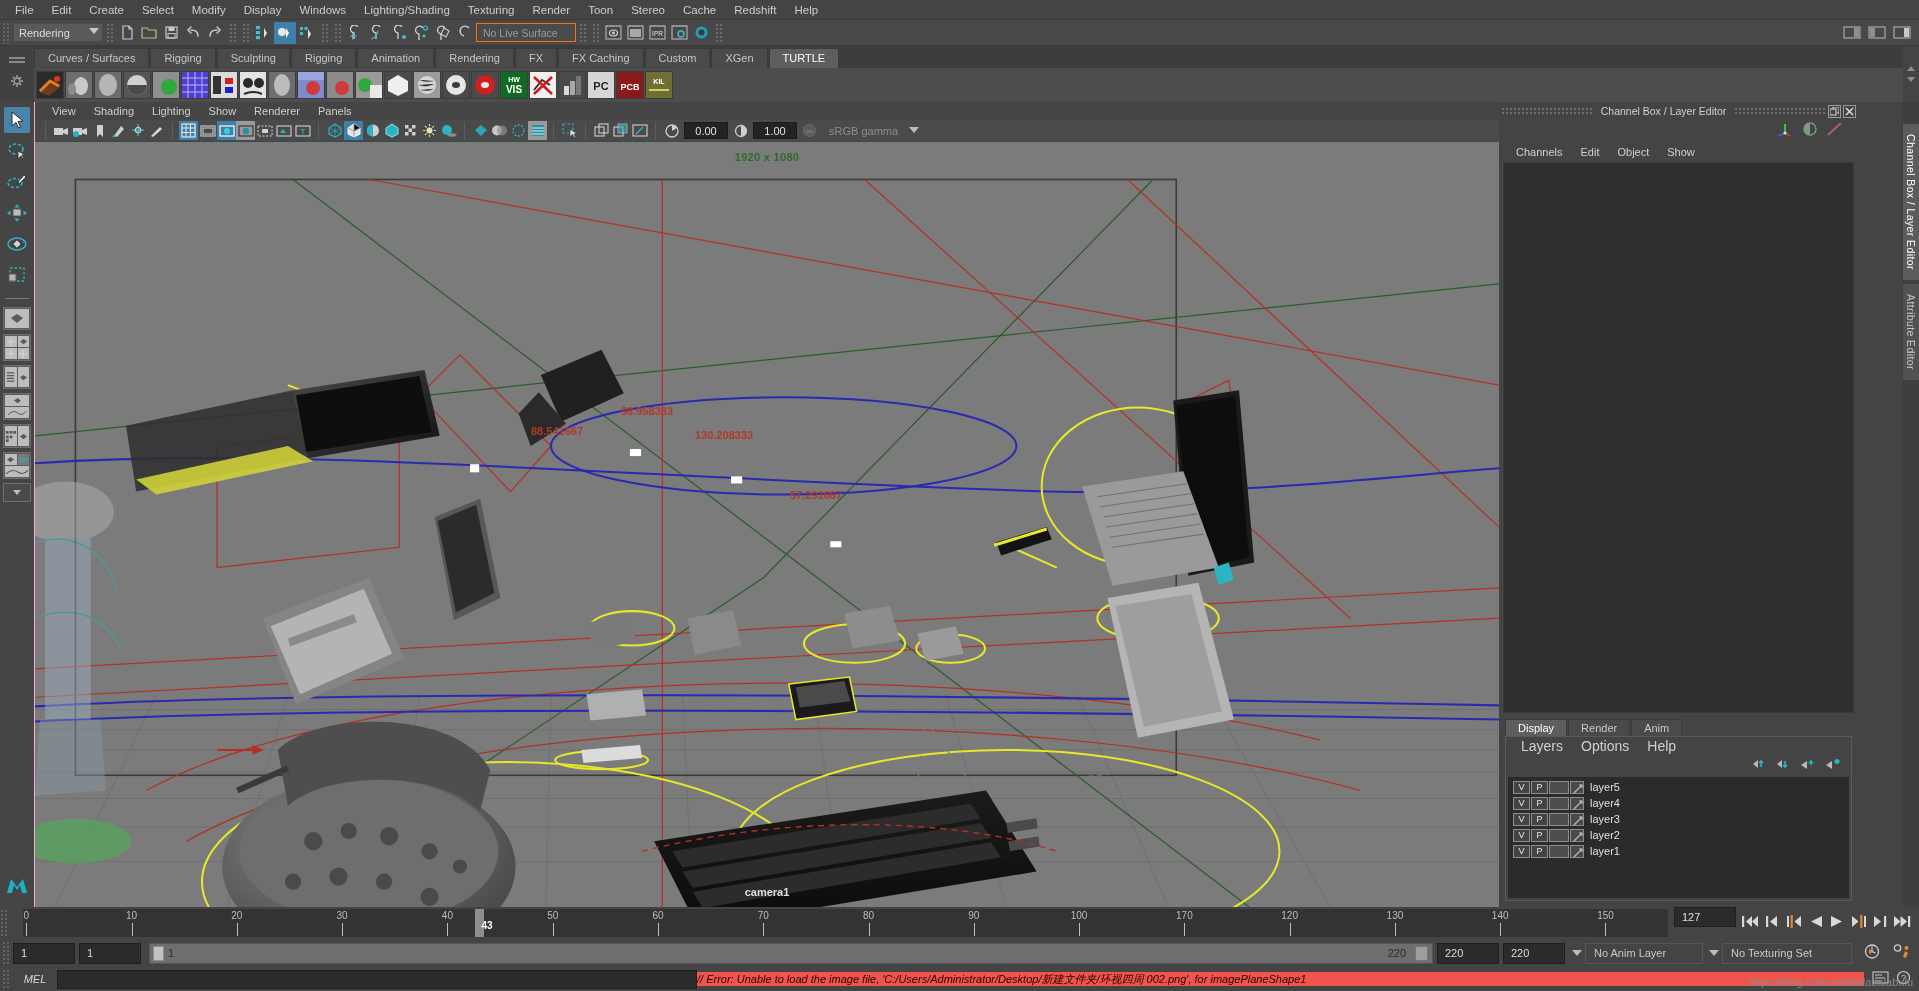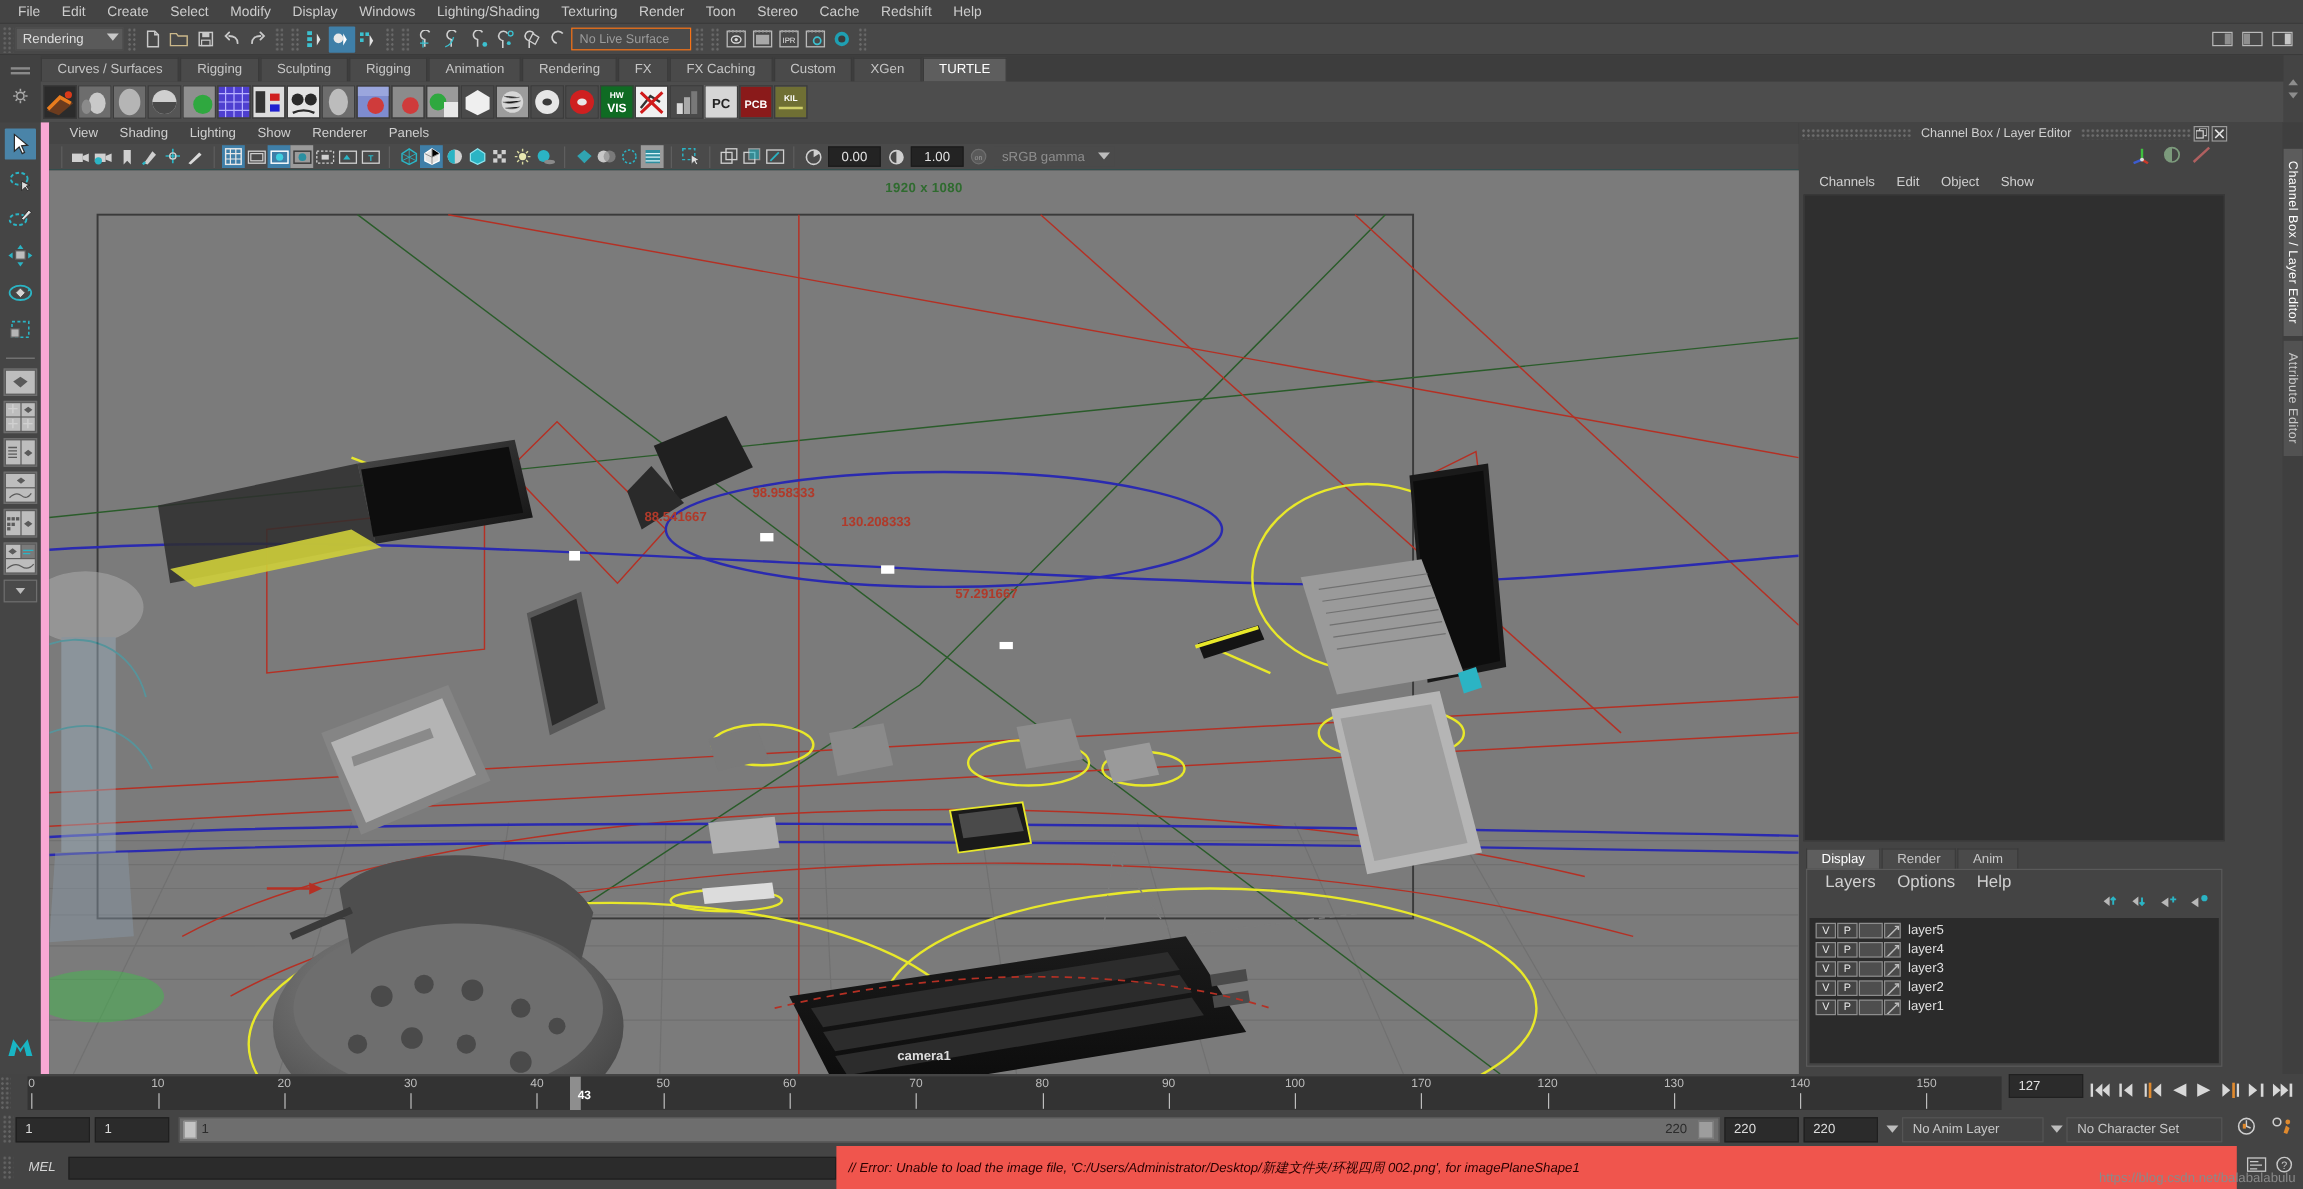--- a/index.html
+++ b/index.html
@@ -62,21 +62,21 @@
   .tbtn { width:26px; height:26px; margin-bottom:5px; display:flex; align-items:center; justify-content:center;
           border-radius:1px; }
   .tbtn.on { background:#4a84a8; }
   .tb-div { width:24px; height:1px; background:#7d7d7d; margin:5px 0 8px 0; }
   .qbox { width:28px; border:1px solid #6e6e6e; background:#5c5c5c; margin-bottom:4px;
           display:grid; gap:1px; padding:1px; }
   .qcell { background:#bdbdbd; height:11px; display:flex; align-items:center; justify-content:center; }
   .maya-logo { margin-top:auto; margin-bottom:8px; }
 
   
-  .vpcol { flex:1; display:flex; flex-direction:column; min-width:0; border-left:7px solid #f9a8d4;}
+  .vpcol { flex:1; display:flex; flex-direction:column; min-width:0; border-left:1px solid #f9a8d4;}
   .vpmenu { height:18px; background:#454545; display:flex; align-items:center; padding-left:8px; flex:0 0 18px;}
   .vpmenu .vi { font-size:11px; color:#cfcfcf; padding:0 9px; cursor:default;}
   .vptools { height:22px; background:#4a4a4a; display:flex; align-items:center; flex:0 0 22px;
              padding-left:4px; gap:0; border-bottom:1px solid #2f4f4f;}
   .vbtn { width:19px; height:19px; display:flex; align-items:center; justify-content:center; flex:0 0 19px; }
   .vbtn.on { background:#3f7fa8; }
   .vbtn.onb { background:#9a9a9a; }
   .numfield { width:44px; height:17px; background:#232323; border:1px solid #1b1b1b; color:#e2e2e2;
               font-size:11px; display:flex; align-items:center; justify-content:center; margin:0 3px; }
   .gammasel { width:100px; height:17px; background:#4a4a4a; color:#8e8e8e; font-size:11px;
@@ -148,22 +148,22 @@
   .rangebar .rvr { position:absolute; right:26px; font-size:11px; color:#2c2c2c; }
   .rangebar .handleR { position:absolute; right:4px; width:13px;height:15px;background:#9d9d9d;border:1px solid #777;}
   .selcombo { height:21px; background:#444; border:1px solid #555; color:#c9c9c9; font-size:11px;
               display:flex; align-items:center; padding:0 20px 0 8px; position:relative; margin-right:3px;}
   .dd-arrow { width:16px; display:flex; align-items:center; justify-content:center; }
 
   
   .cmdwrap { flex:0 0 24px; display:flex; align-items:center; background:#444; padding-left:2px;}
   .mellabel { width:44px; font-size:11px; color:#d6d6d6; text-align:center;font-style:italic; }
   .cmdinput { flex:0 0 640px; height:19px; background:#2b2b2b; border:1px solid #1f1f1f; }
-  .errorbar { flex:1; height:36px; background:#f0554d; color:#2a0000; font-size:11px;
-              display:flex; align-items:center; padding-left:10px; overflow:hidden; white-space:nowrap;
+  .errorbar { flex:1; height:14px; background:#f0554d; color:#2a0000; font-size:11px;
+              display:flex; align-items:center; padding-left:0; overflow:hidden; white-space:nowrap;
               font-style:italic; }
   .cmdicons { display:flex; align-items:center; gap:7px; padding:0 8px; }
   .watermark { position:absolute; right:6px; bottom:3px; font-size:11px; color:#8a8a8a; z-index:50;}
 </style>
 </head>
 <body>
 
 <div class="app">
 
   <div class="menubar">
@@ -1351,21 +1351,21 @@
     <div class="dd-arrow">
       <span style="width:0;height:0;border-left:5px solid transparent;border-right:5px solid transparent;border-top:6px solid #bcbcbc;"></span>
       </div>
     <div class="selcombo" style="width:118px;">
       <span>No Anim Layer</span>
       </div>
     <div class="dd-arrow">
       <span style="width:0;height:0;border-left:5px solid transparent;border-right:5px solid transparent;border-top:6px solid #bcbcbc;"></span>
       </div>
     <div class="selcombo" style="width:130px;">
-      <span>No Character Set</span>
+      <span>No Texturing Set</span>
       </div>
     <div style="display:flex;align-items:center;gap:10px;padding:0 8px;">
       <div>
         <svg width="19" height="17" viewBox="0 0 19 17">
             <circle cx="9" cy="8.5" r="6.5" fill="none" stroke="#cfcfcf" stroke-width="1.3"></circle>
             <path d="M9 3.5 L9 8.5 L12.5 10" stroke="#cfcfcf" stroke-width="1.2" fill="none"></path>
             <rect x="6" y="6.5" width="2.6" height="4" fill="#e08a2e"></rect>
           </svg></div>
       <div>
         <svg width="19" height="17" viewBox="0 0 19 17">

